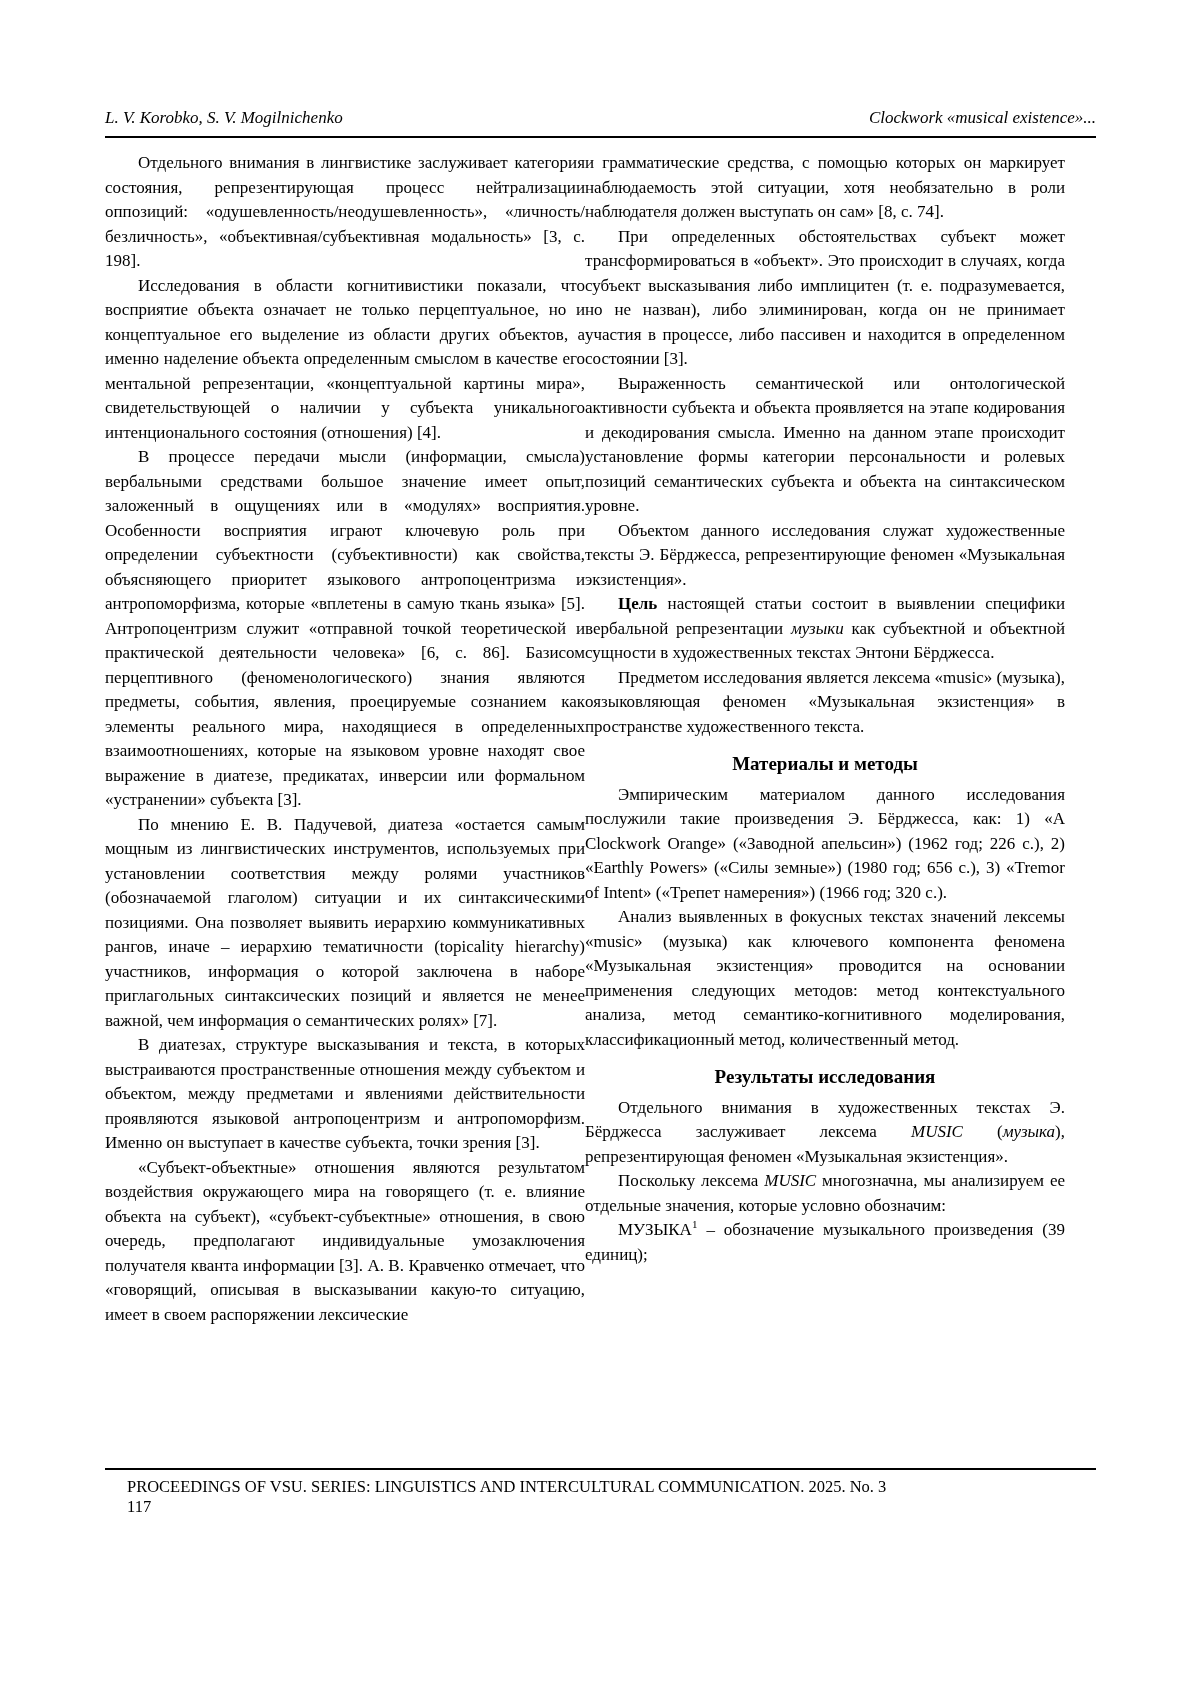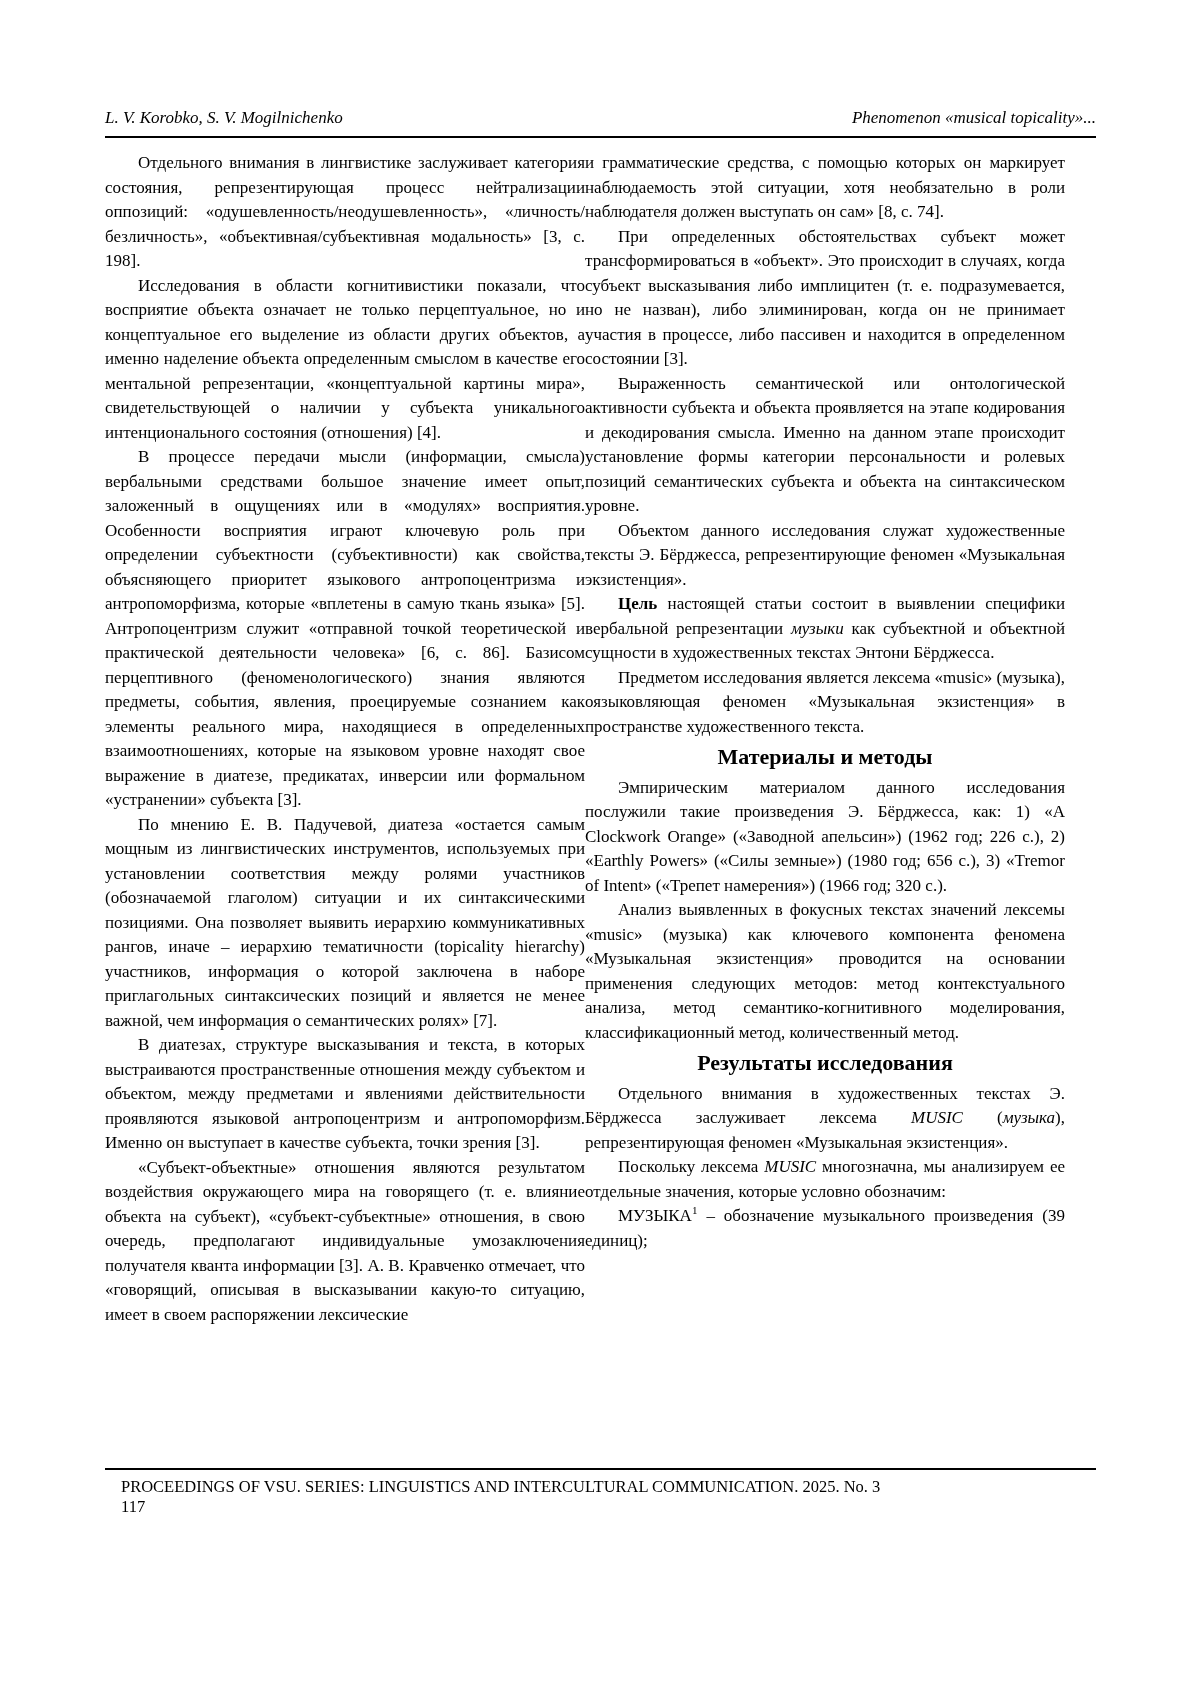--- a/index.html
+++ b/index.html
@@ -46,47 +46,47 @@
     font-size: 17px;
     line-height: 24.5px;
     text-align: justify;
     text-indent: 33px;
   }
   .no-indent { text-indent: 0; }
   .b { font-weight: bold; }
   .i { font-style: italic; }
   sup.sup { font-size: 11px; line-height: 0; }
   .section-heading {
-    font-size: 22px;
+    font-size: 19px;
     line-height: 24.5px;
     font-weight: bold;
     text-align: center;
-    margin: 6px 0 6px 0;
+    margin: 13px 0 6px 0;
   }
   .footer {
     position: absolute;
     top: 1477px; left: 105px; right: 104px;
     display: flex;
     justify-content: space-between;
     align-items: baseline;
     font-size: 16.5px;
     line-height: 20px;
     white-space: nowrap;
     flex-direction: column;
   }
-  .footer .page-num { margin-left: 16px; }
+  .footer .page-num { margin-left: 22px; }
 </style>
 </head>
 <body>
 
 <div class="page">
 
   <header class="running-head">
     <span>L. V. Korobko, S. V. Mogilnichenko</span>
-    <span>Phenomenon «musical topicality»...</span>
+    <span>Clockwork «musical existence»...</span>
   </header>
 
   <div class="rule header-rule"></div>
 
   <main class="columns">
 
     <section class="col">
       <p class="para">Отдельного внимания в лингвистике заслуживает категория состояния, репрезентирующая процесс нейтрализации оппозиций: «одушевленность/неодушевленность», «личность/безличность», «объективная/субъективная модальность» [3, с. 198].</p>
       <p class="para">Исследования в области когнитивистики показали, что восприятие объекта означает не только перцептуальное, но и концептуальное его выделение из области других объектов, а именно наделение объекта определенным смыслом в качестве его ментальной репрезентации, «концептуальной картины мира», свидетельствующей о наличии у субъекта уникального интенционального состояния (отношения) [4].</p>
       <p class="para">В процессе передачи мысли (информации, смысла) вербальными средствами большое значение имеет опыт, заложенный в ощущениях или в «модулях» восприятия. Особенности восприятия играют ключевую роль при определении субъектности (субъективности) как свойства, объясняющего приоритет языкового антропоцентризма и антропоморфизма, которые «вплетены в самую ткань языка» [5]. Антропоцентризм служит «отправной точкой теоретической и практической деятельности человека» [6, с. 86]. Базисом перцептивного (феноменологического) знания являются предметы, события, явления, проецируемые сознанием как элементы реального мира, находящиеся в определенных взаимоотношениях, которые на языковом уровне находят свое выражение в диатезе, предикатах, инверсии или формальном «устранении» субъекта [3].</p>

